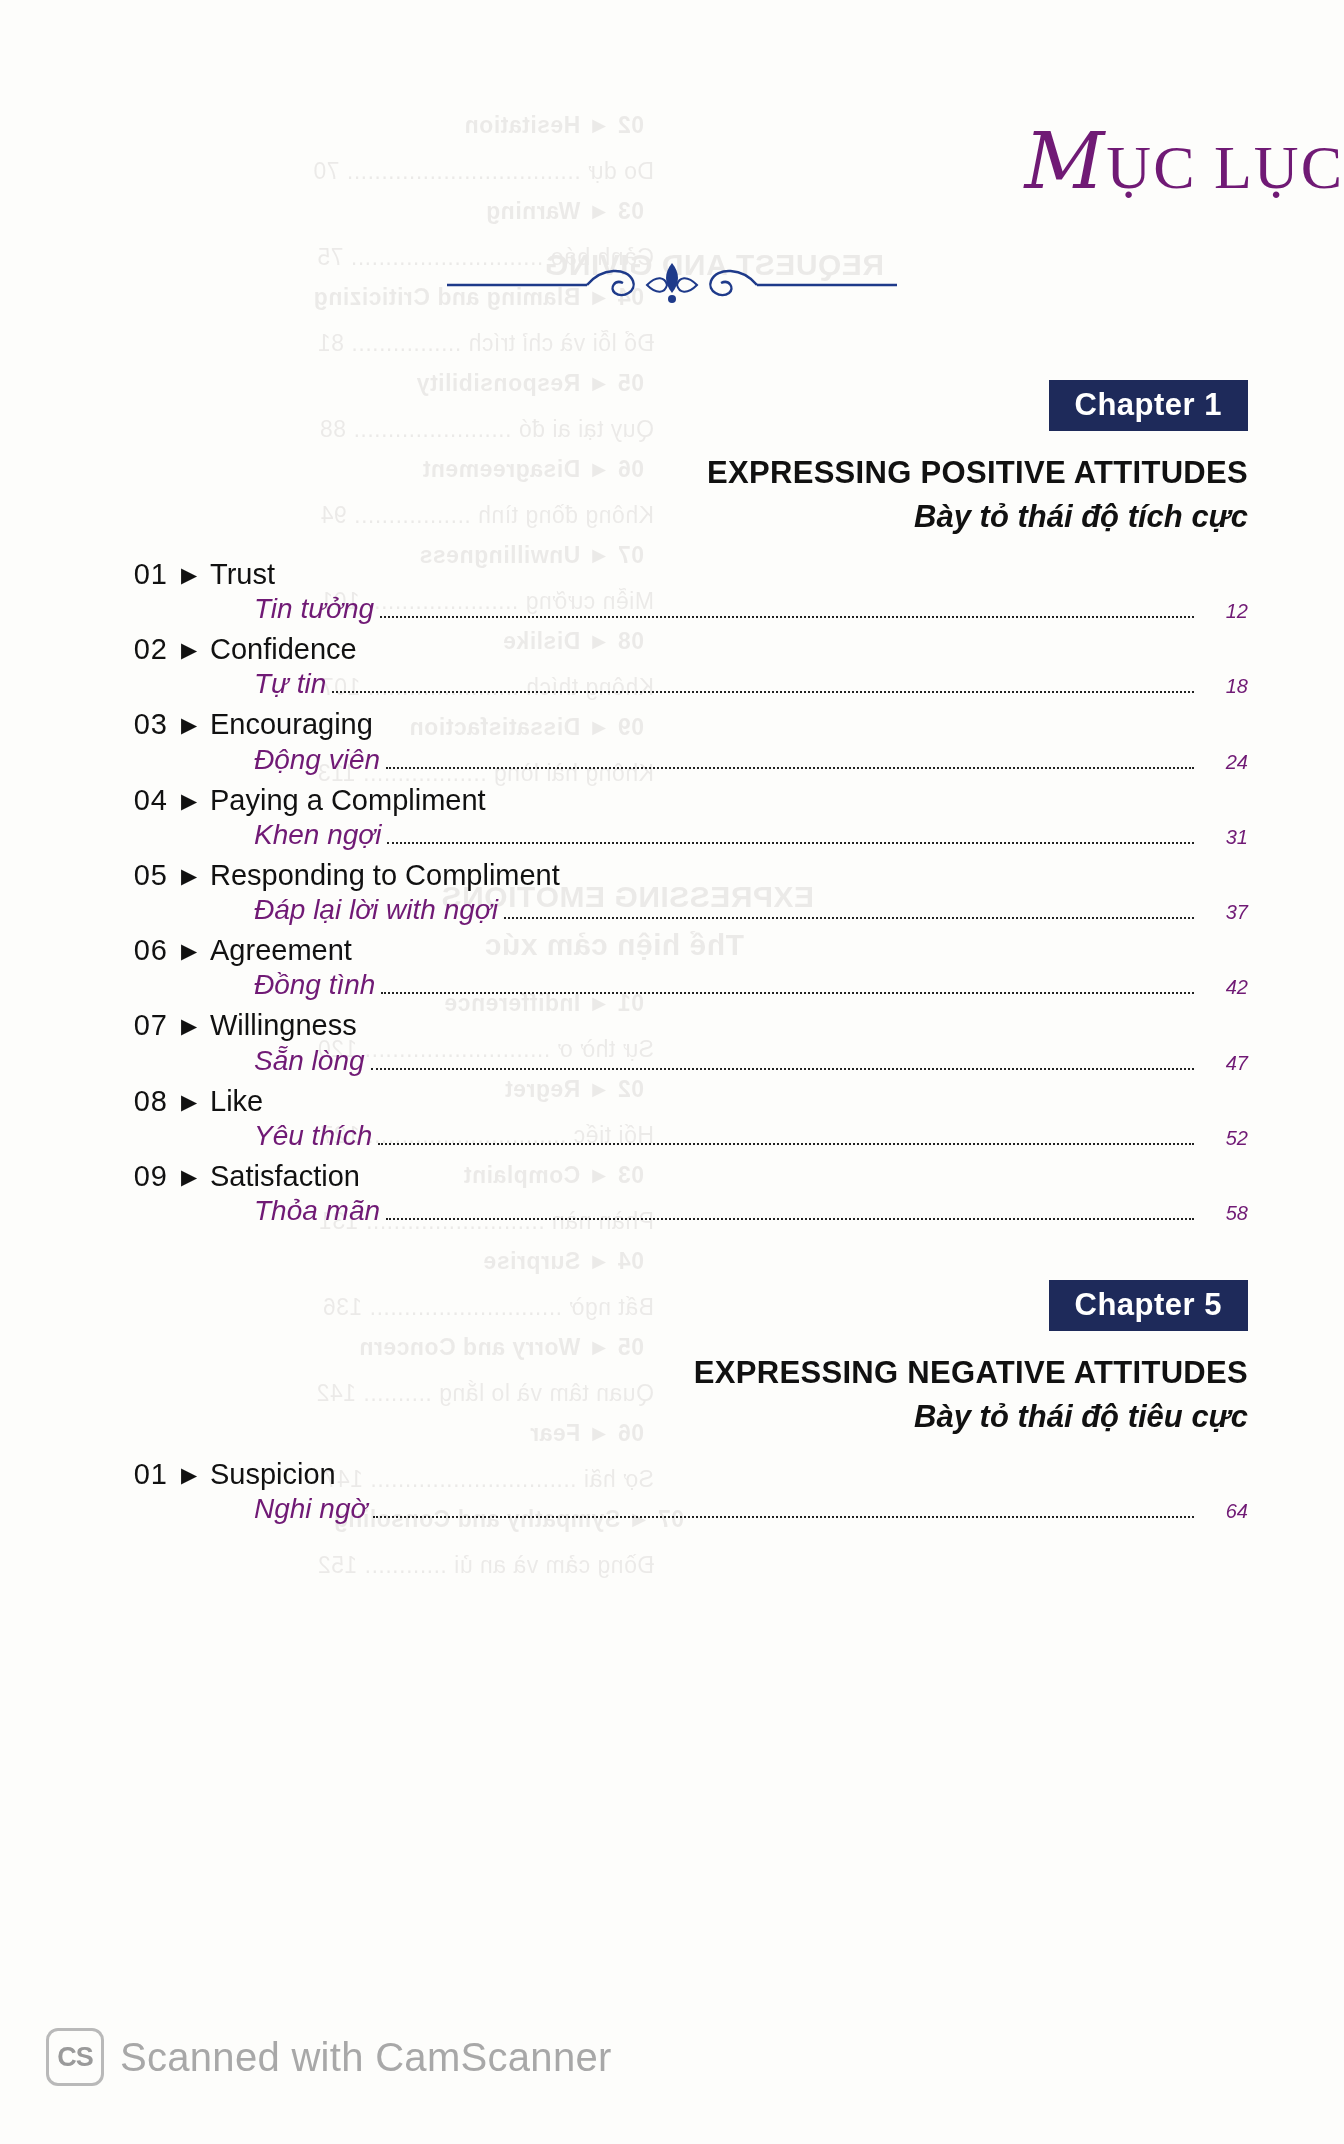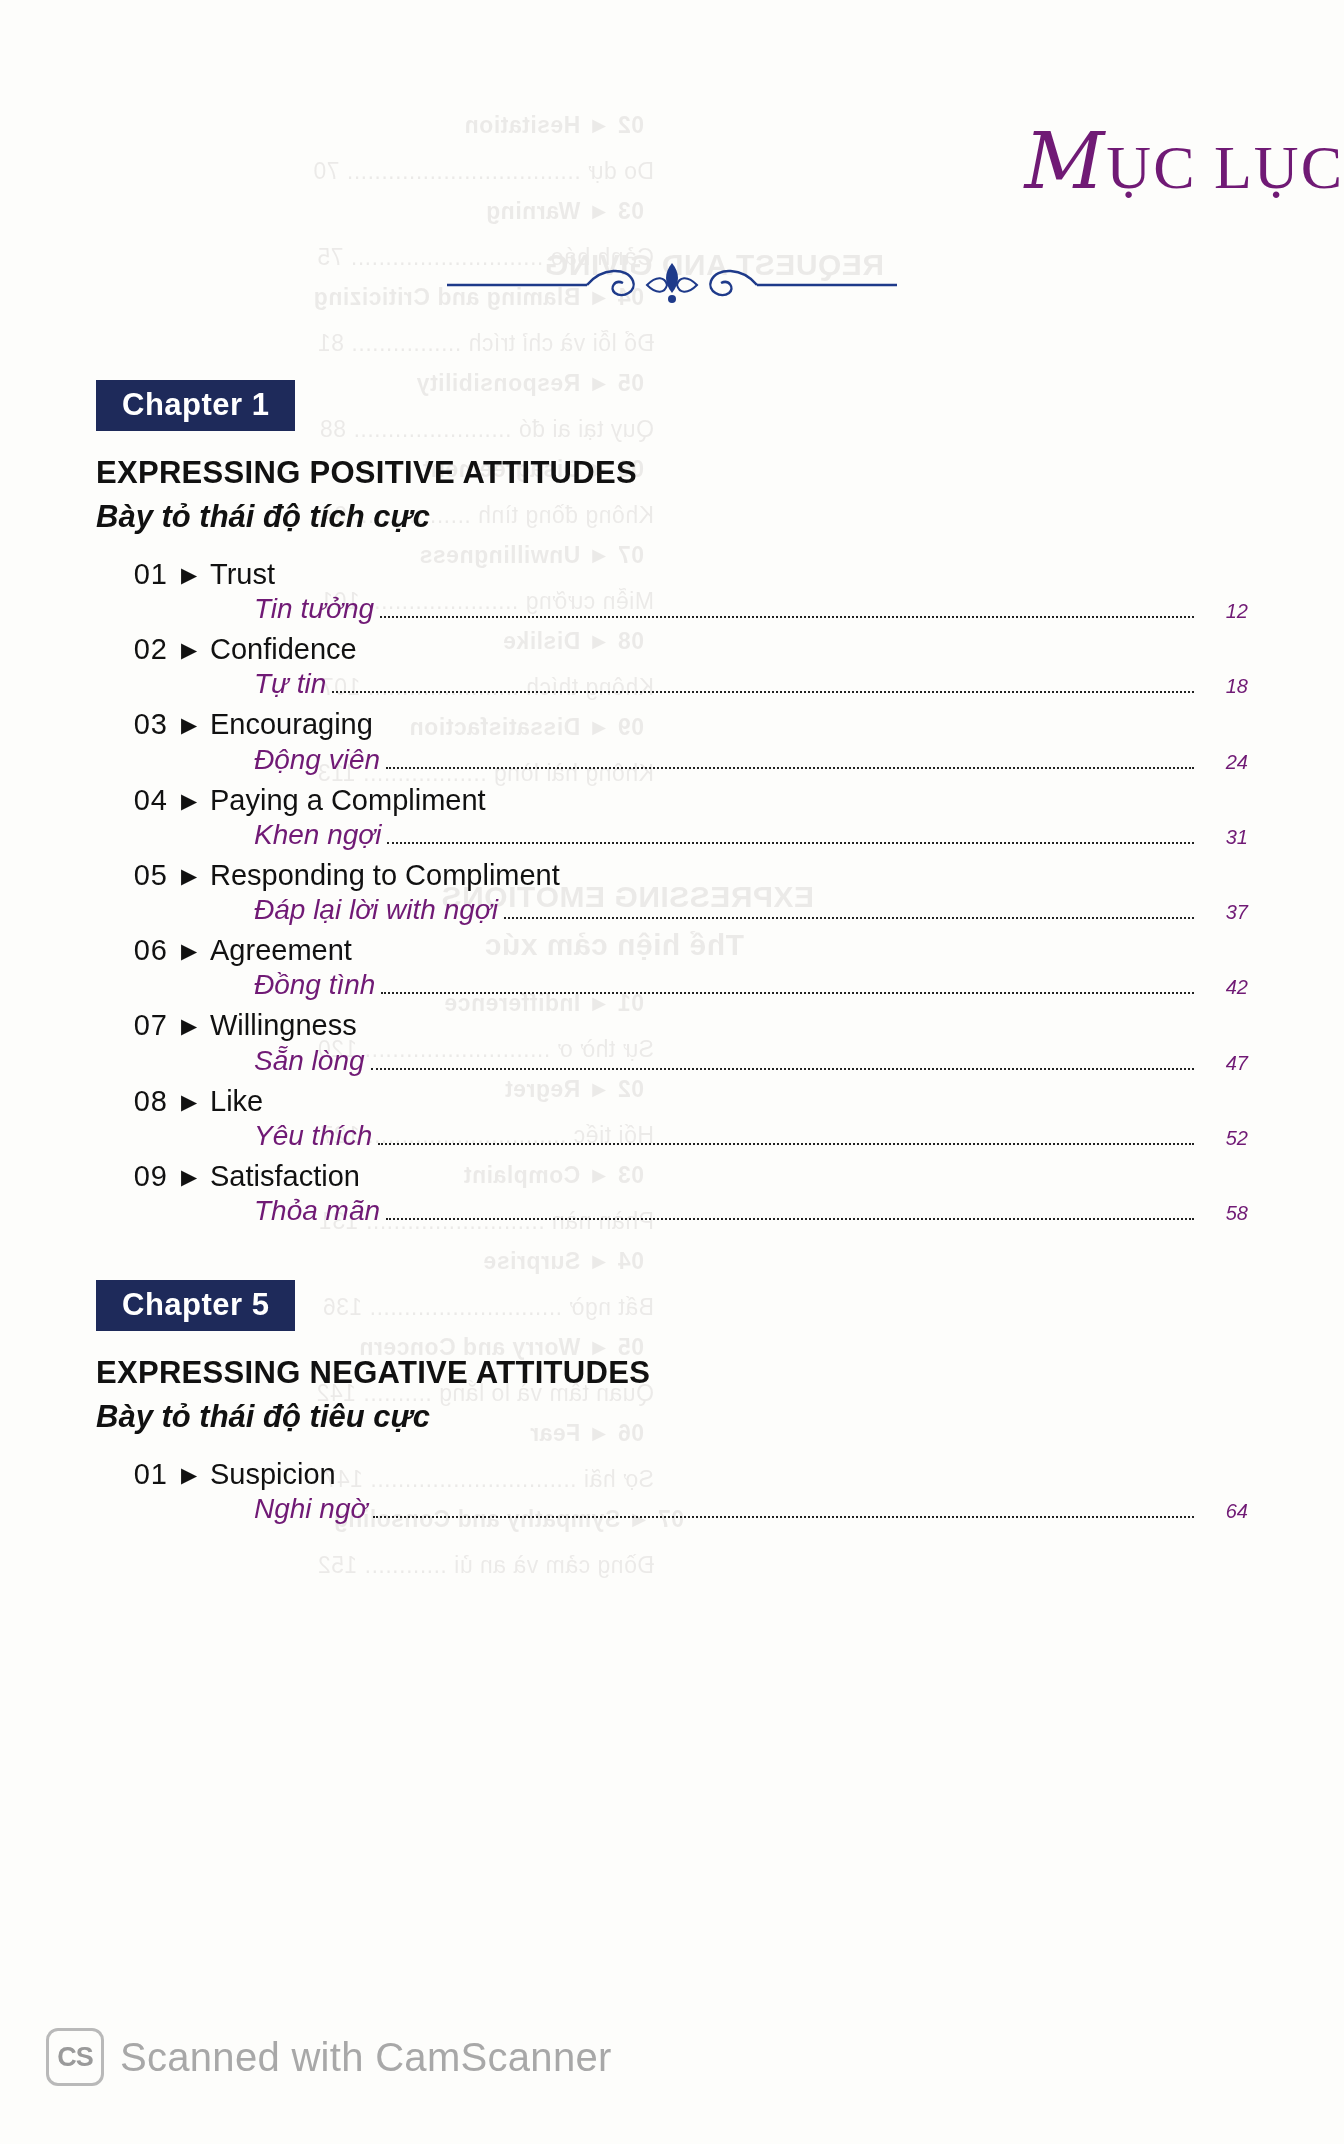--- a/index.html
+++ b/index.html
@@ -85,21 +85,21 @@
     display: inline-block;
     background: #1e2a5a;
     color: #ffffff;
     font-size: 31px;
     font-weight: bold;
     padding: 9px 26px 11px 26px;
     letter-spacing: .5px;
     line-height: 1;
   }
   .chapter-block {
-    text-align: left;
+    text-align: right;
   }
   .chapter-en {
     font-size: 31px;
     font-weight: bold;
     letter-spacing: .3px;
     margin-top: 24px;
     color: #111;
   }
   .chapter-vi {
     font-size: 31px;

